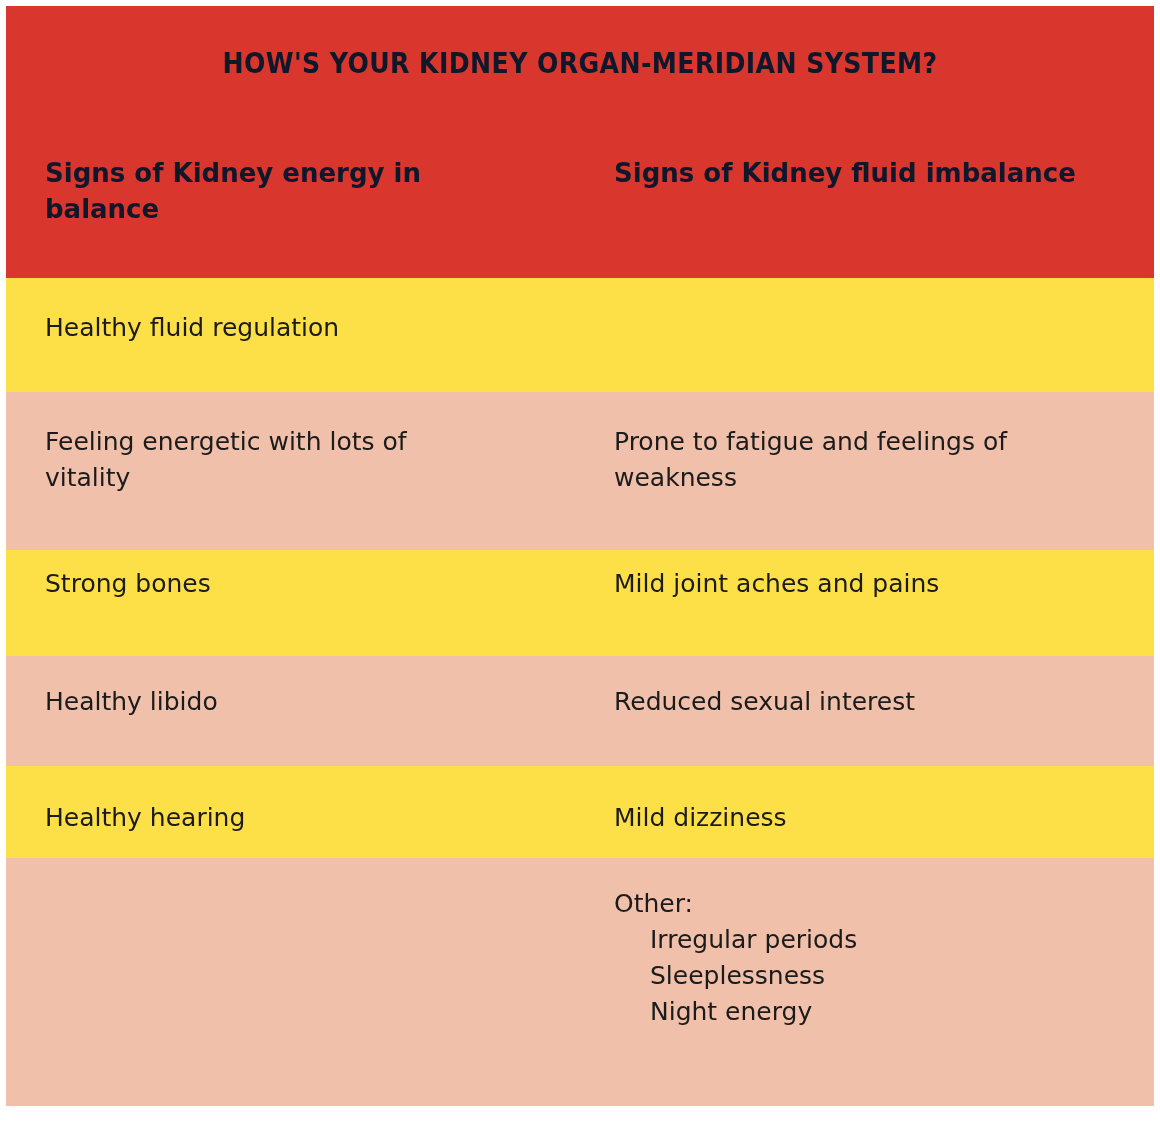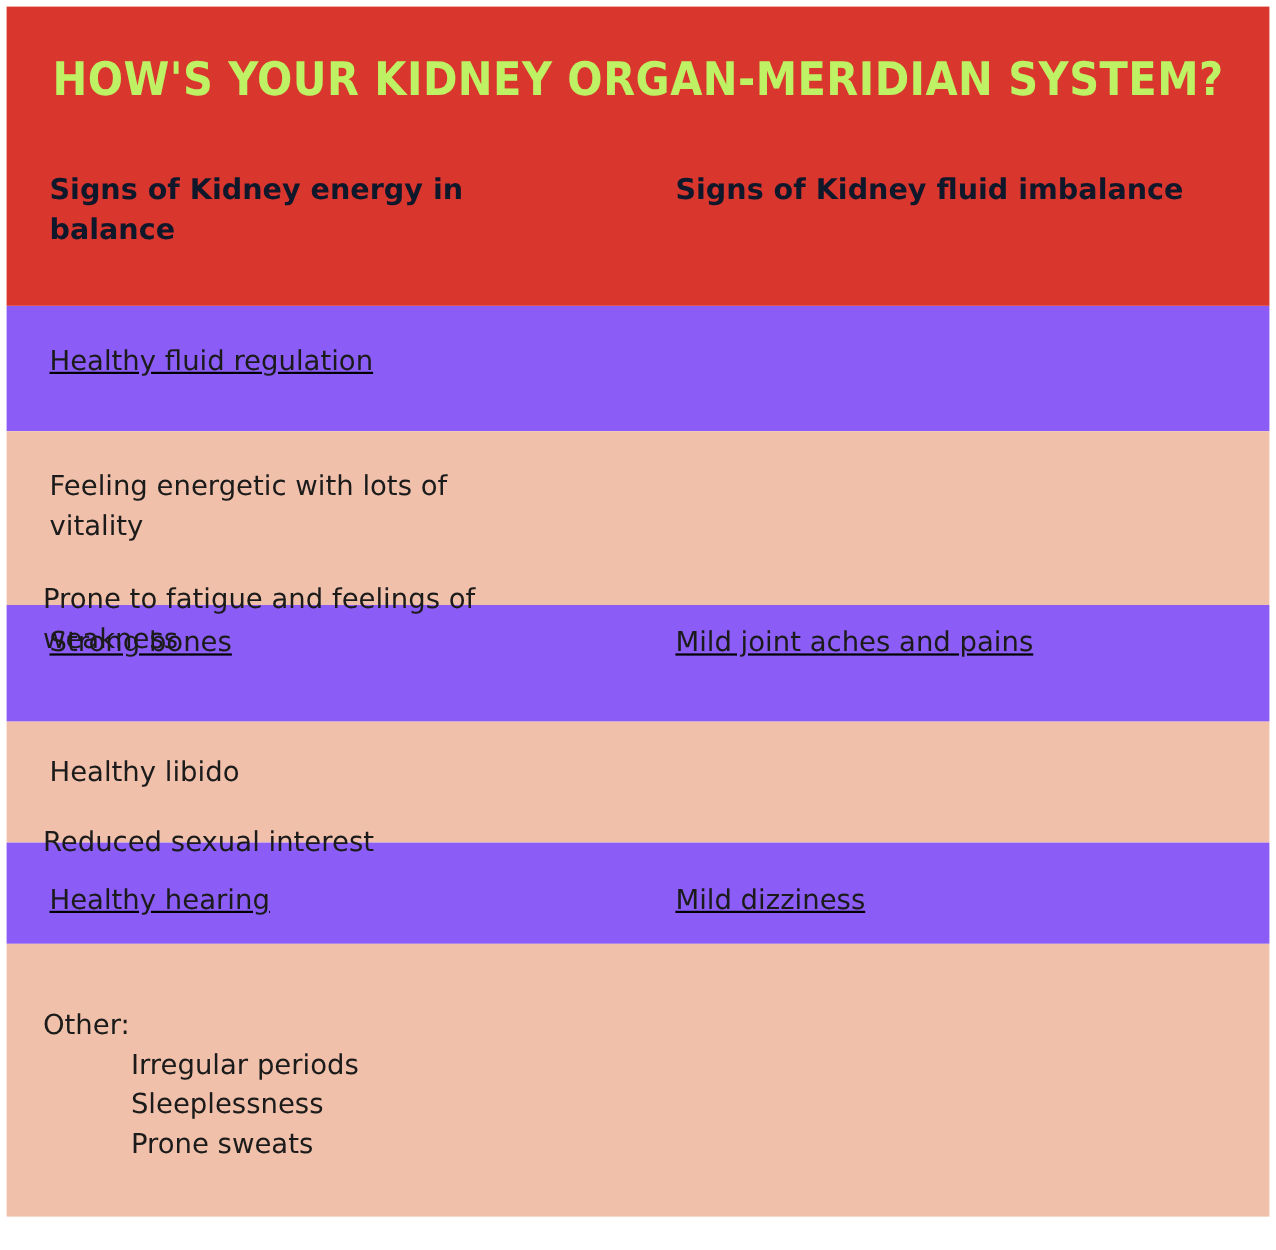--- a/index.html
+++ b/index.html
@@ -26,23 +26,23 @@
   
   .header-band {
     background: #D9362E;
     width: 100%;
     height: 272px;
     box-sizing: border-box;
     position: relative;
   }
 
   .title {
-    color: #bef264;
+    color: #0f172a;
     font-weight: bold;
-    font-size: 42px;
+    font-size: 28px;
     letter-spacing: 0.4px;
     text-align: center;
     padding-top: 43px;
     font-stretch: condensed;
     line-height: 1.1;
     white-space: nowrap;
   }
 
   .header-cols {
     position: absolute;
@@ -60,22 +60,22 @@
   }
   .col-a { width: 575px; padding-left: 39px; padding-right: 120px; }
   .col-b { width: 573px; padding-left: 33px; padding-right: 60px; }
 
   
   .row {
     display: flex;
     width: 100%;
     box-sizing: border-box;
   }
-  .row.light  { background: #8b5cf6; text-decoration: underline; }
-  .row.dark   { background: #F0C0AA; flex-direction: column; }
+  .row.light  { background: #fde047; }
+  .row.dark   { background: #F0C0AA; }
 
   .cell {
     box-sizing: border-box;
     color: #1b1b1b;
     font-size: 25px;
     line-height: 1.42;
   }
   .cell.a { width: 575px; padding-left: 39px; padding-right: 100px; }
   .cell.b { width: 573px; padding-left: 33px; padding-right: 70px; }
 
@@ -100,21 +100,20 @@
   .other-label { display: block; }
   .other-list {
     list-style: none;
     margin: 0;
     padding: 0 0 0 36px;
   }
   .other-list li {
     font-size: 25px;
     line-height: 1.45;
     color: #1b1b1b;
-    margin-left: 44px;
   }
 </style>
 </head>
 <body>
 
 <div id="table-wrap">
 
   <div class="header-band">
     <div class="title">HOW'S YOUR KIDNEY ORGAN-MERIDIAN SYSTEM?</div>
     <div class="header-cols">
@@ -147,18 +146,18 @@
     <div class="cell b">Mild dizziness</div>
   </div>
 
   <div class="row dark row-6">
     <div class="cell a"></div>
     <div class="cell b">
       <span class="other-label">Other:</span>
       <ul class="other-list">
         <li>Irregular periods</li>
         <li>Sleeplessness</li>
-        <li>Prone sweats</li>
+        <li>Night energy</li>
       </ul>
     </div>
   </div>
 
 </div>
 
 </body></html>

